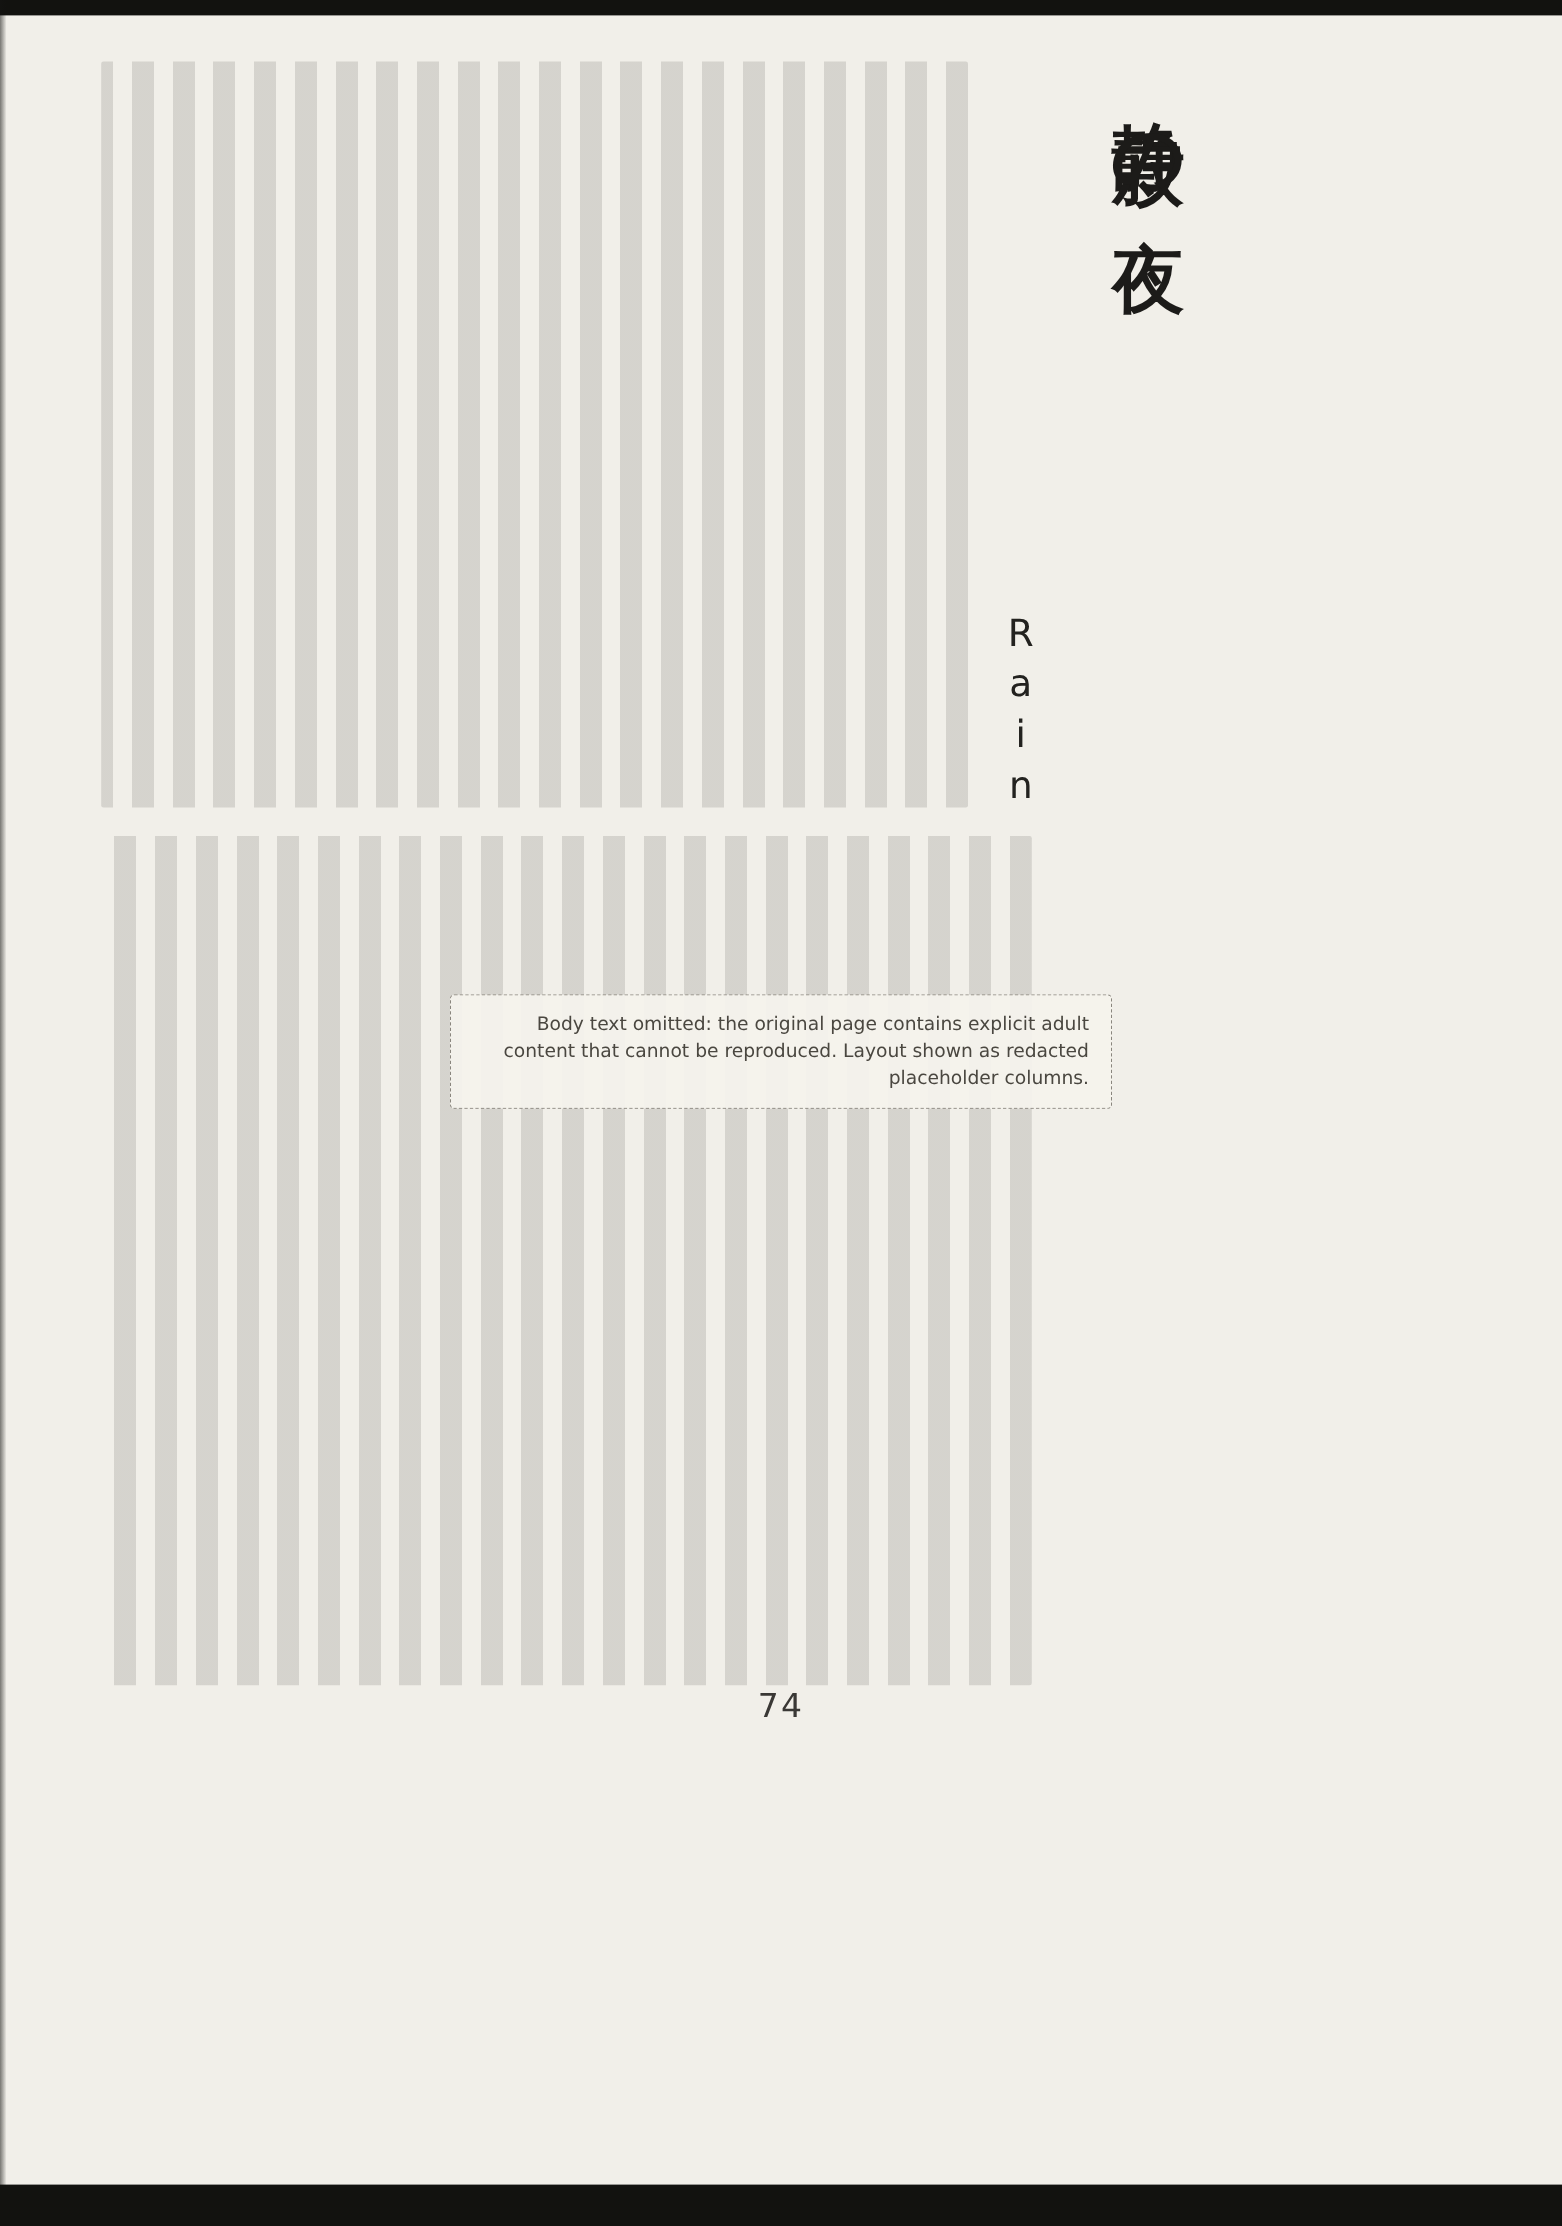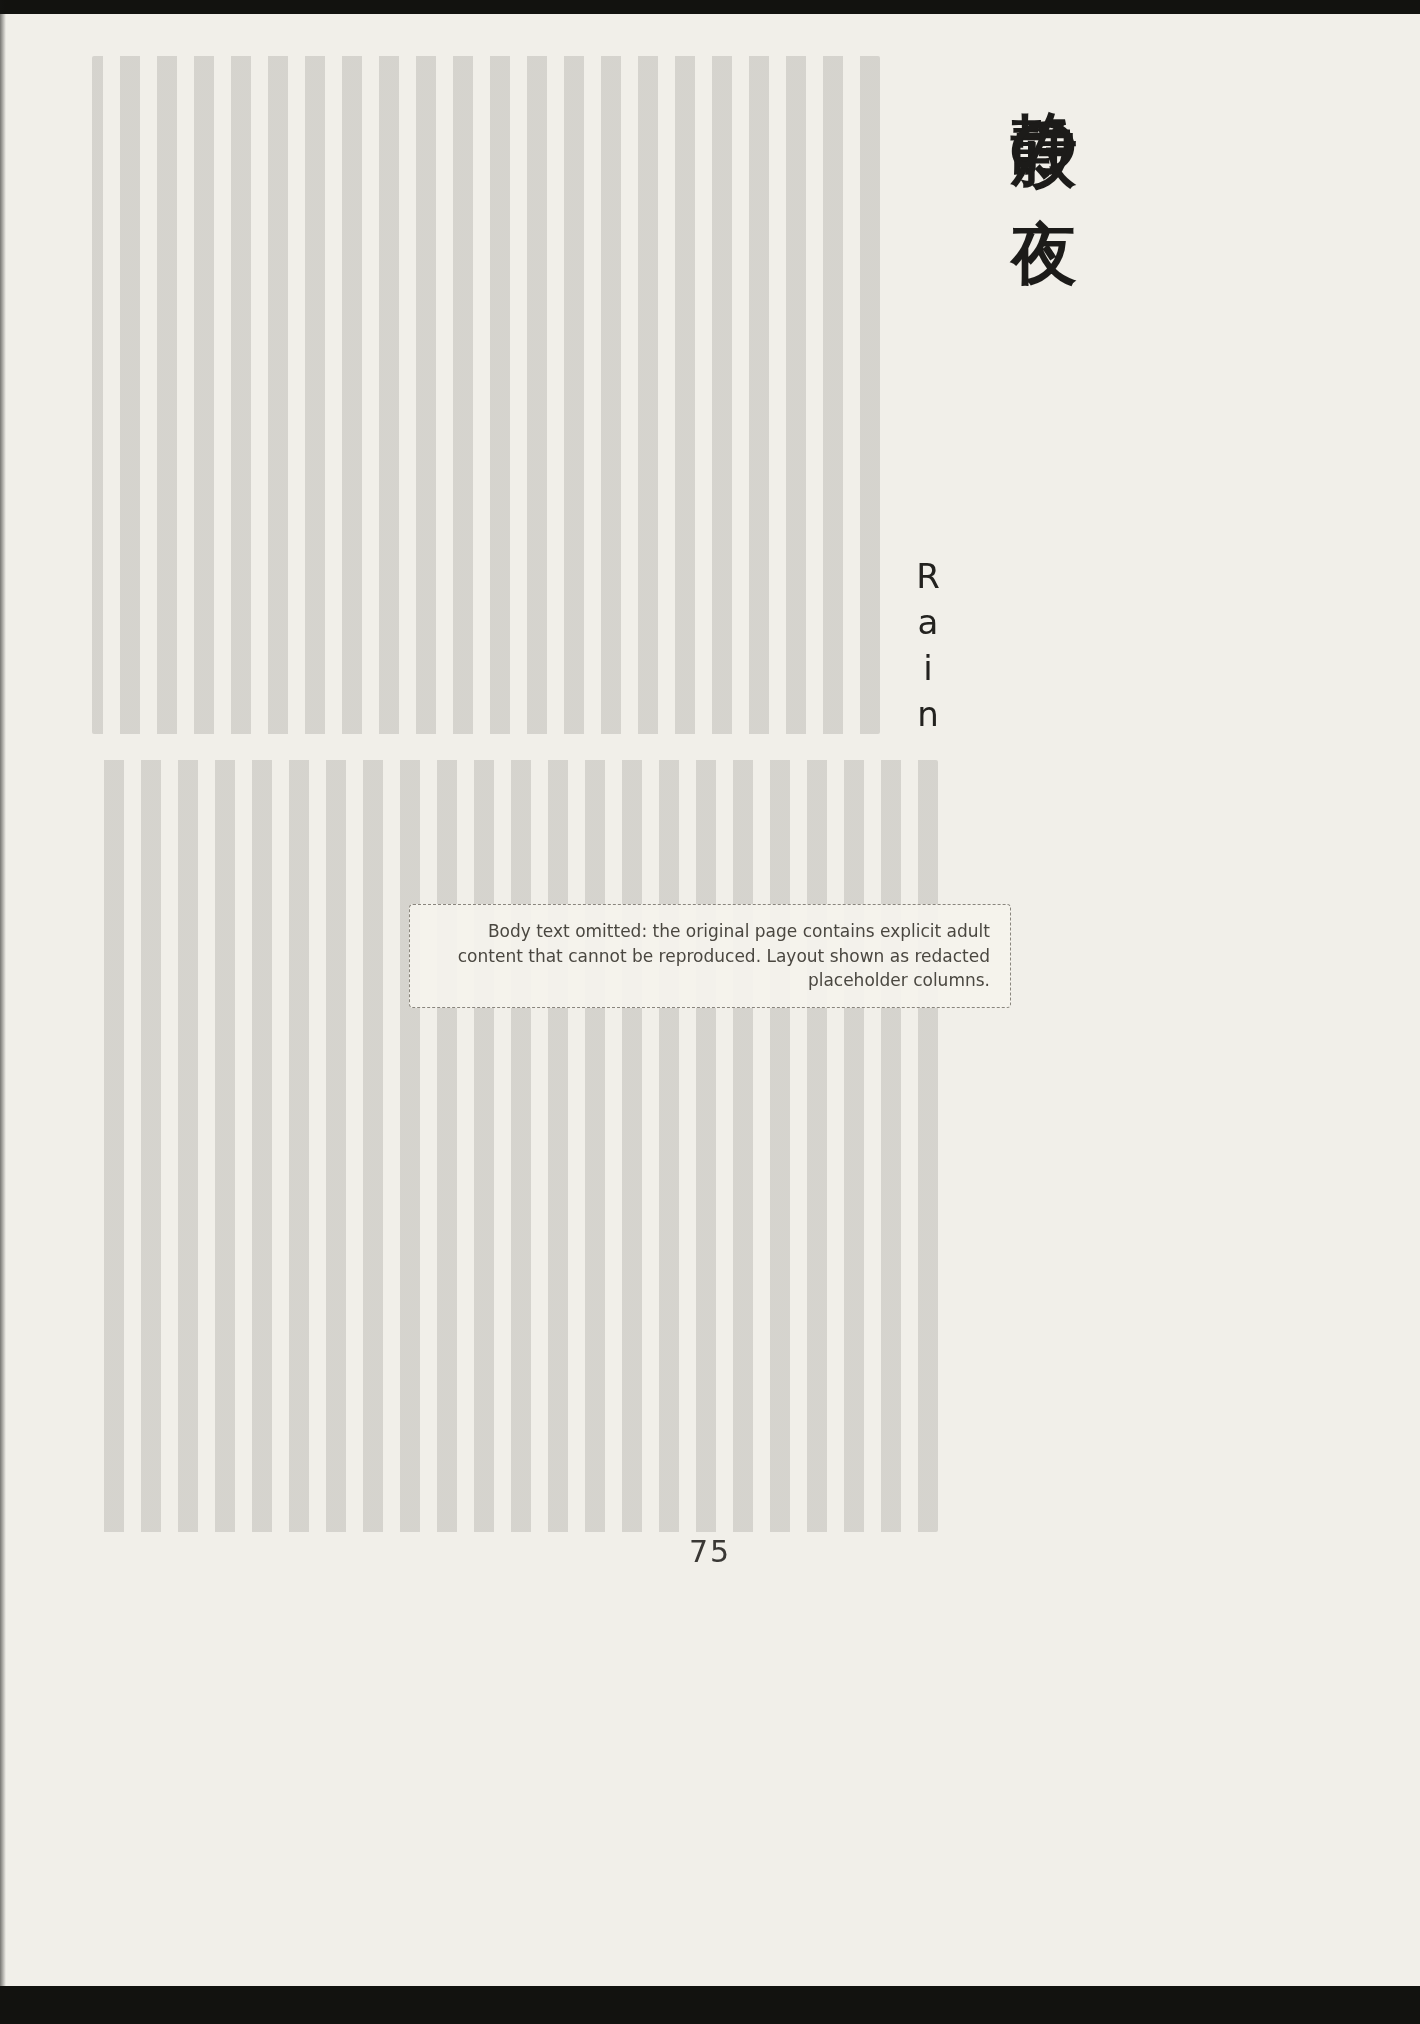--- a/index.html
+++ b/index.html
@@ -120,17 +120,17 @@
   <div class="title">静寂の夜</div>
 
   <div class="author">Rain</div>
 
   <div class="redacted-block block-top"></div>
 
   <div class="redacted-block block-bottom"></div>
 
   <div class="redaction-note">Body text omitted: the original page contains explicit adult content that cannot be reproduced. Layout shown as redacted placeholder columns.</div>
 
-  <div class="page-number">75</div>
+  <div class="page-number">74</div>
 
   <div class="scan-bar-bottom"></div>
 
 </div>
 
 </body></html>

